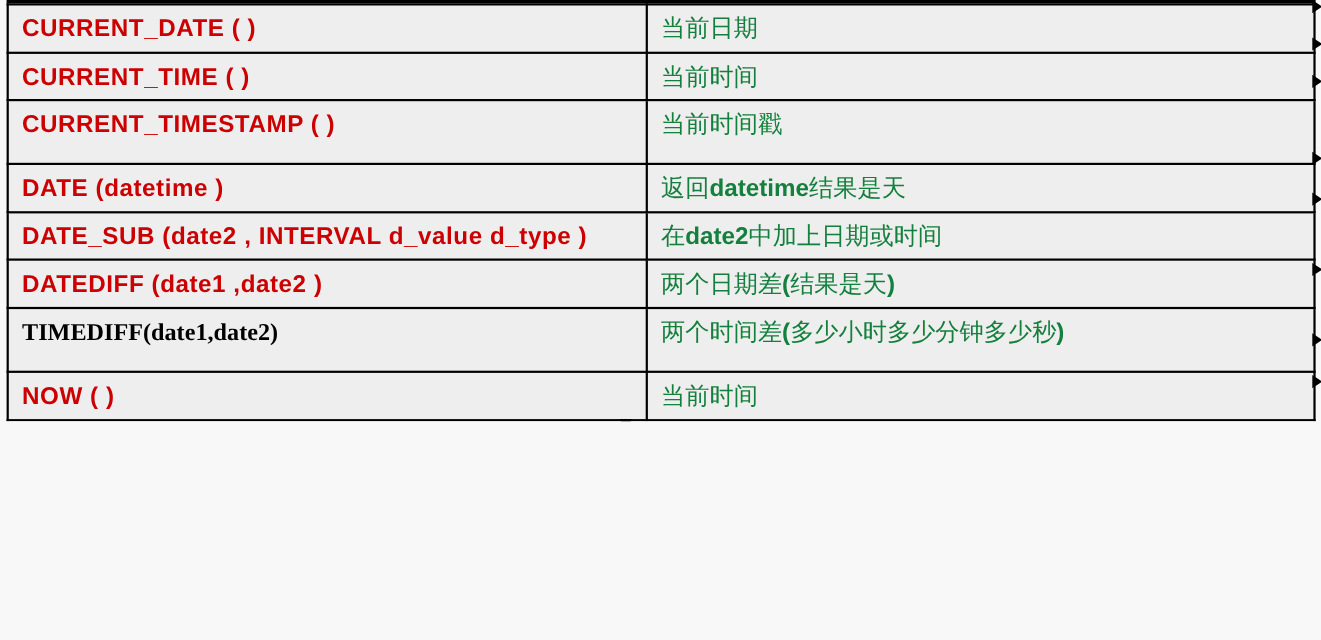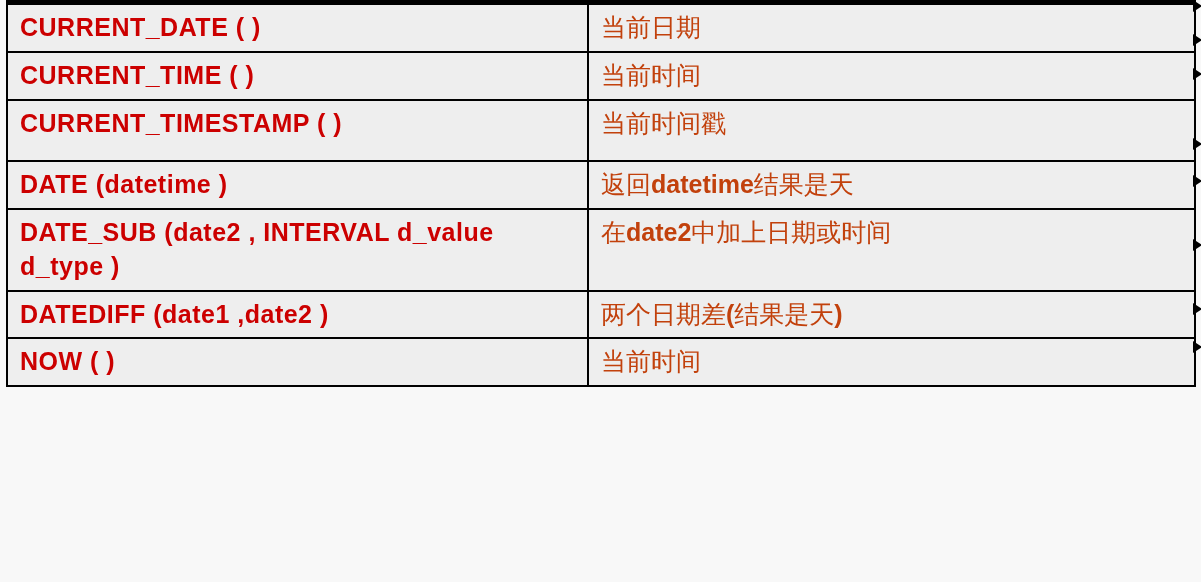--- a/index.html
+++ b/index.html
@@ -17,39 +17,39 @@
     border-top: 3px solid #000;
   }
   table {
     width: 100%;
     border-collapse: collapse;
   }
   td {
     border: 2px solid #000;
     padding: 6px 10px 6px 12px;
     vertical-align: top;
-    font-size: 25px;
+    font-size: 22px;
     line-height: 1.35;
     background: #eeeeee;
   }
   td.fn {
     width: 557px;
     font-weight: 800;
     color: #cc0000;
     letter-spacing: 0.5px;
     font-family: Verdana, Arial, sans-serif;
   }
   td.fn.black {
     color: #000;
     font-weight: 700;
     font-family: "Times New Roman", serif;
     letter-spacing: 0;
   }
   td.desc {
-    color: #c2410c;
+    color: #15803d;
     font-family: "Microsoft YaHei", "SimSun", sans-serif;
     font-weight: 400;
   }
   td.desc .b {
     font-weight: 700;
     font-family: Verdana, Arial, sans-serif;
   }
   .spacer {
     height: 14px;
   }
@@ -95,20 +95,24 @@
         </tr>
         <tr>
           <td class="fn">DATE_SUB (date2 , INTERVAL d_value d_type )</td>
           <td class="desc"><span>在</span><span class="b">date2</span><span>中加上日期或时间</span></td>
         </tr>
         <tr>
           <td class="fn">DATEDIFF (date1 ,date2 )</td>
           <td class="desc"><span>两个日期差</span><span class="b">(</span><span>结果是天</span><span class="b">)</span></td>
         </tr>
         <tr>
+          <td class="fn black">TIMEDIFF(date1,date2)</td>
+          <td class="desc"><span>两个时间差</span><span class="b">(</span><span>多少小时多少分钟多少秒</span><span class="b">)</span><div class="spacer"></div></td>
+        </tr>
+        <tr>
           <td class="fn">NOW (  )</td>
           <td class="desc"><span>当前时间</span></td>
         </tr>
       </tbody>
   </table>
   <div id="arrows">
       <div class="arrow-r" style="top: -3px;"></div>
       <div class="arrow-r" style="top: 31px;"></div>
       <div class="arrow-r" style="top: 65px;"></div>
       <div class="arrow-r" style="top: 135px;"></div>

